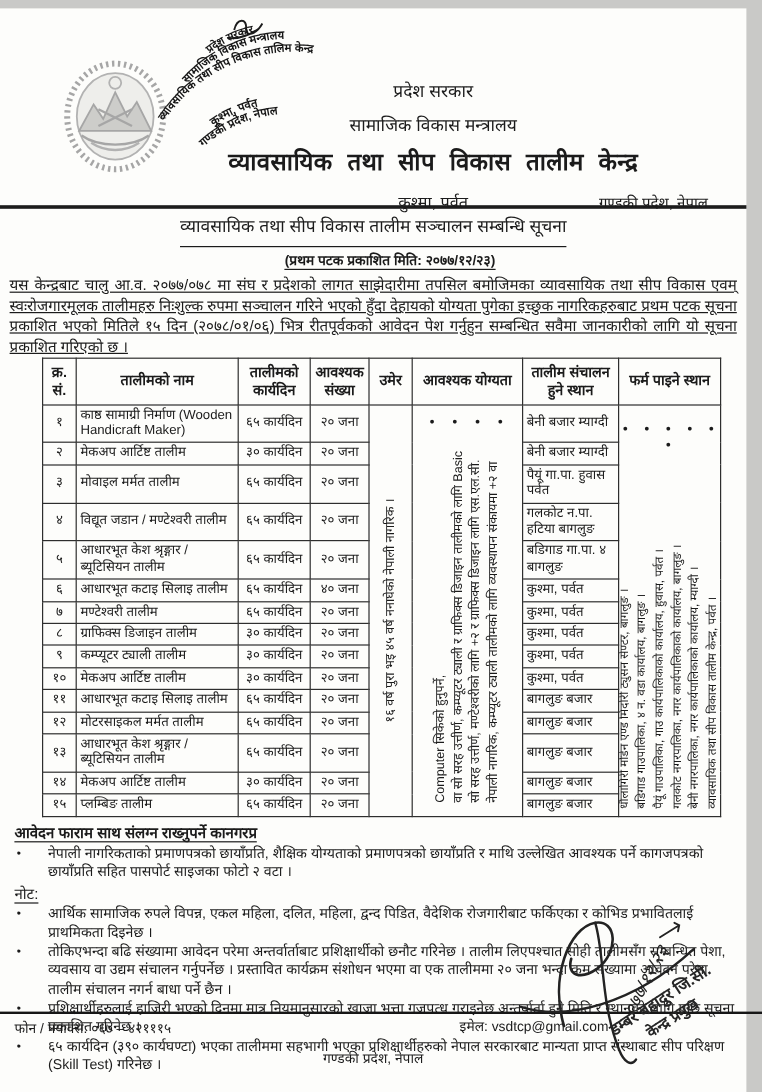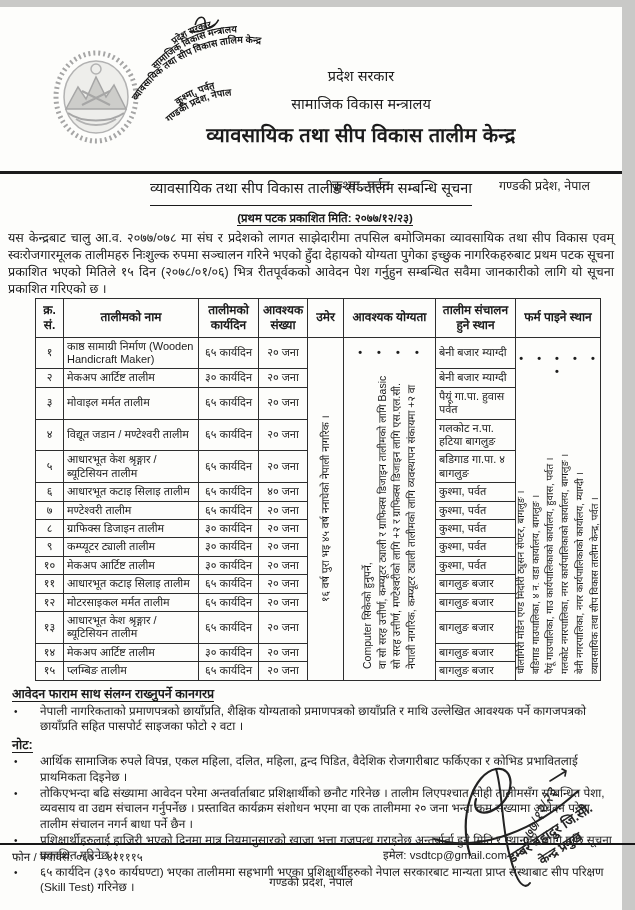--- a/index.html
+++ b/index.html
@@ -12,29 +12,29 @@
   .page{
     position:absolute;left:0;top:7px;width:622px;height:903px;
     background:#fdfdfb;
   }
   
   .header{position:relative;height:164px;border-bottom:3px solid #1c1c1c;}
   .emblem{position:absolute;left:52px;top:40px;width:88px;height:98px;opacity:.75;}
   .stamp-arcs{position:absolute;left:84px;top:4px;width:200px;height:128px;transform:rotate(-8deg);}
   .head-center{position:absolute;left:140px;right:40px;top:58px;text-align:center;}
   .h-line1,.h-line2{font-size:14.5px;margin-bottom:8px;}
-  .h-line3{font-size:20px;font-weight:bold;margin-bottom:28px;letter-spacing:.3px;}
+  .h-line3{font-size:20px;font-weight:bold;margin-bottom:10px;letter-spacing:.3px;font-family:Liberation Mono, monospace;}
   .h-line4{position:relative;font-size:13.5px;}
   .h-province{position:absolute;right:-8px;top:1px;font-size:12.5px;}
   
   .title-block{text-align:center;margin-top:3px;}
   .notice-title{display:inline-block;font-size:14.5px;font-weight:normal;border-bottom:1.5px solid #1b1b1b;padding-bottom:8px;}
   .notice-date{margin-top:2px;margin-left:28px;}
   .notice-date span{display:inline-block;font-size:11.5px;font-weight:bold;border-bottom:1.2px solid #1b1b1b;}
-  .body-para{margin:4px 8px 0 8px;font-size:12.6px;line-height:1.34;text-align:justify;}
+  .body-para{margin:4px 8px 0 8px;font-size:12.6px;line-height:1.34;text-align:justify;text-decoration:underline;}
   .tapasil{margin:3px 0 3px 50px;font-size:13px;font-weight:bold;}
   .tapasil span{border-bottom:1.5px solid #1b1b1b;}
   
   table.training{border-collapse:collapse;margin-left:35px;width:565px;table-layout:fixed;}
   table.training th,table.training td{border:1.2px solid #2e2e2e;padding:2px 3px;vertical-align:middle;}
   table.training th{font-size:12px;font-weight:bold;text-align:center;line-height:1.25;padding:4px 2px;}
   table.training td{font-size:11px;line-height:1.22;}
   td.c{text-align:center;}
   col.w-sn{width:28px;}col.w-name{width:135px;}col.w-days{width:60px;}col.w-qty{width:49px;}
   col.w-age{width:36px;}col.w-qual{width:92px;}col.w-venue{width:80px;}col.w-form{width:85px;}
@@ -46,21 +46,21 @@
   .form-list{height:300px;margin-top:30px;font-size:9.8px;}
   .form-list div{margin:0 1px;}
   .dots{position:absolute;left:0;right:0;text-align:center;font-size:11px;letter-spacing:2px;word-spacing:8px;font-weight:bold;}
   .dots.qd{top:8px;}
   .dots.fd{top:14px;word-spacing:7px;}
   
   .docs-head{margin:4px 0 2px 12px;font-size:12.5px;font-weight:bold;}
   .docs-head span{border-bottom:1.5px solid #1b1b1b;}
   .bullet-row{display:flex;margin:1px 8px 1px 14px;font-size:11.8px;line-height:1.3;}
   .bullet-row .b{width:26px;flex:0 0 26px;font-size:10px;padding-top:1px;}
-  .note-head{margin:2px 0 1px 12px;font-size:12.5px;font-weight:bold;}
+  .note-head{margin:2px 0 1px 12px;font-size:12.5px;font-weight:normal;}
   .note-head span{border-bottom:1.5px solid #1b1b1b;}
   
   .footer-rule{position:absolute;left:-0px;top:836px;width:635px;border-top:2.5px solid #161616;}
   .f-phone{position:absolute;left:12px;top:842px;font-size:11.5px;}
   .f-email{position:absolute;left:383px;top:840px;font-size:11.5px;}
   .f-addr1{position:absolute;left:0;right:0;top:853px;text-align:center;font-size:11.5px;}
   .f-addr2{position:absolute;left:0;right:0;top:867px;text-align:center;font-size:11.5px;}
   
   .sig{position:absolute;left:408px;top:748px;width:210px;height:140px;}
   .stamp-name{

